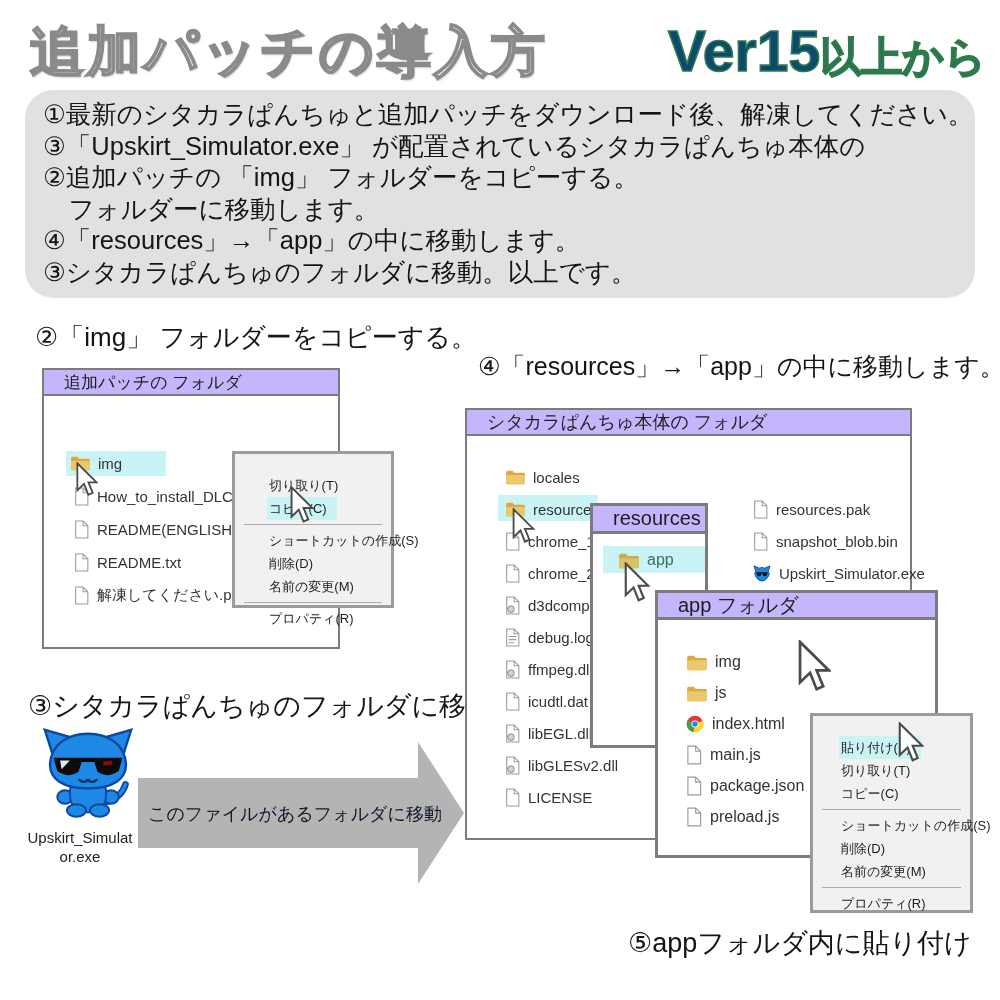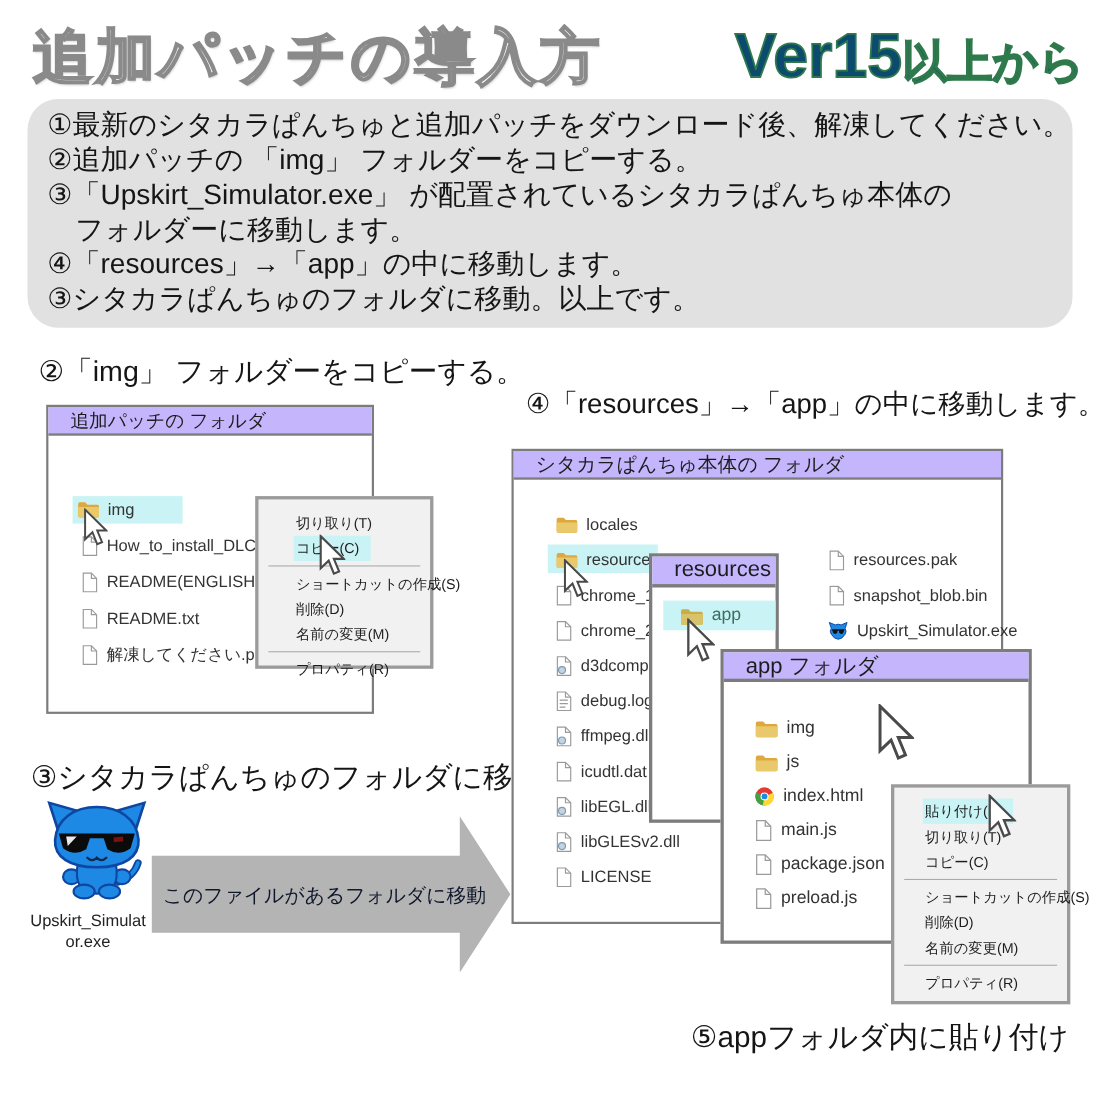--- a/index.html
+++ b/index.html
@@ -36,21 +36,21 @@
     display:flex; align-items:center; padding-left:20px; white-space:nowrap;
   }
 
   
   .file-row { position:absolute; height:26px; display:flex; align-items:center; gap:8px; white-space:nowrap; }
   .file-label { font-size:15px; color:#333; }
   .ic { flex:0 0 auto; display:block; }
   .hl-band { position:absolute; background:#c9f3f4; }
 
   
-  .ctx { background:#f1f1f1; border:3px solid #9b9b9b; padding-top:10px; }
+  .ctx { background:#f1f1f1; border:3px solid #9b9b9b; padding-top:20px; }
   .ctx-item { position:relative; height:23px; line-height:23px; padding-left:34px; font-size:13px; color:#1d1d1d; white-space:nowrap; }
   .ctx-item .hl { background:#c9f3f4; display:inline-block; padding:0 10px 0 2px; margin-left:-2px; }
   .ctx-sep { border-top:1px solid #ababab; margin:4px 9px; }
 
   .cursor { position:absolute; pointer-events:none; }
 
   .arrow-label { font-size:18px; color:#0f172a; text-align:center; white-space:nowrap; }
   .exe-label { font-size:15px; line-height:19px; text-align:center; color:#222; }
   .app-label-green { color:#3a6f63; }
 </style>
@@ -59,22 +59,22 @@
 
 <div id="page">
 
   <div class="abs main-title" style="left:30px; top:16px;">追加パッチの導入方</div>
   <div class="abs ver-badge" style="left:668px; top:18px;">
     <span class="ver-main">Ver15</span><span class="ver-suffix">以上から</span>
   </div>
 
   <div class="abs instr-box">
     <div class="instr-line">①最新のシタカラぱんちゅと追加パッチをダウンロード後、解凍してください。</div>
+    <div class="instr-line">③「Upskirt_Simulator.exe」 が配置されているシタカラぱんちゅ本体の</div>
     <div class="instr-line">②追加パッチの 「img」 フォルダーをコピーする。</div>
-    <div class="instr-line">③「Upskirt_Simulator.exe」 が配置されているシタカラぱんちゅ本体の</div>
     <div class="instr-line">　フォルダーに移動します。</div>
     <div class="instr-line">④「resources」→「app」の中に移動します。</div>
     <div class="instr-line">③シタカラぱんちゅのフォルダに移動。以上です。</div>
   </div>
 
   <div class="abs section-heading" style="left:35px; top:320px;">②「img」 フォルダーをコピーする。</div>
 
   <div class="abs win" style="left:42px; top:368px; width:298px; height:281px;">
     <div class="win-titlebar" style="height:26px; font-size:17px;">追加パッチの フォルダ</div>
   </div>

